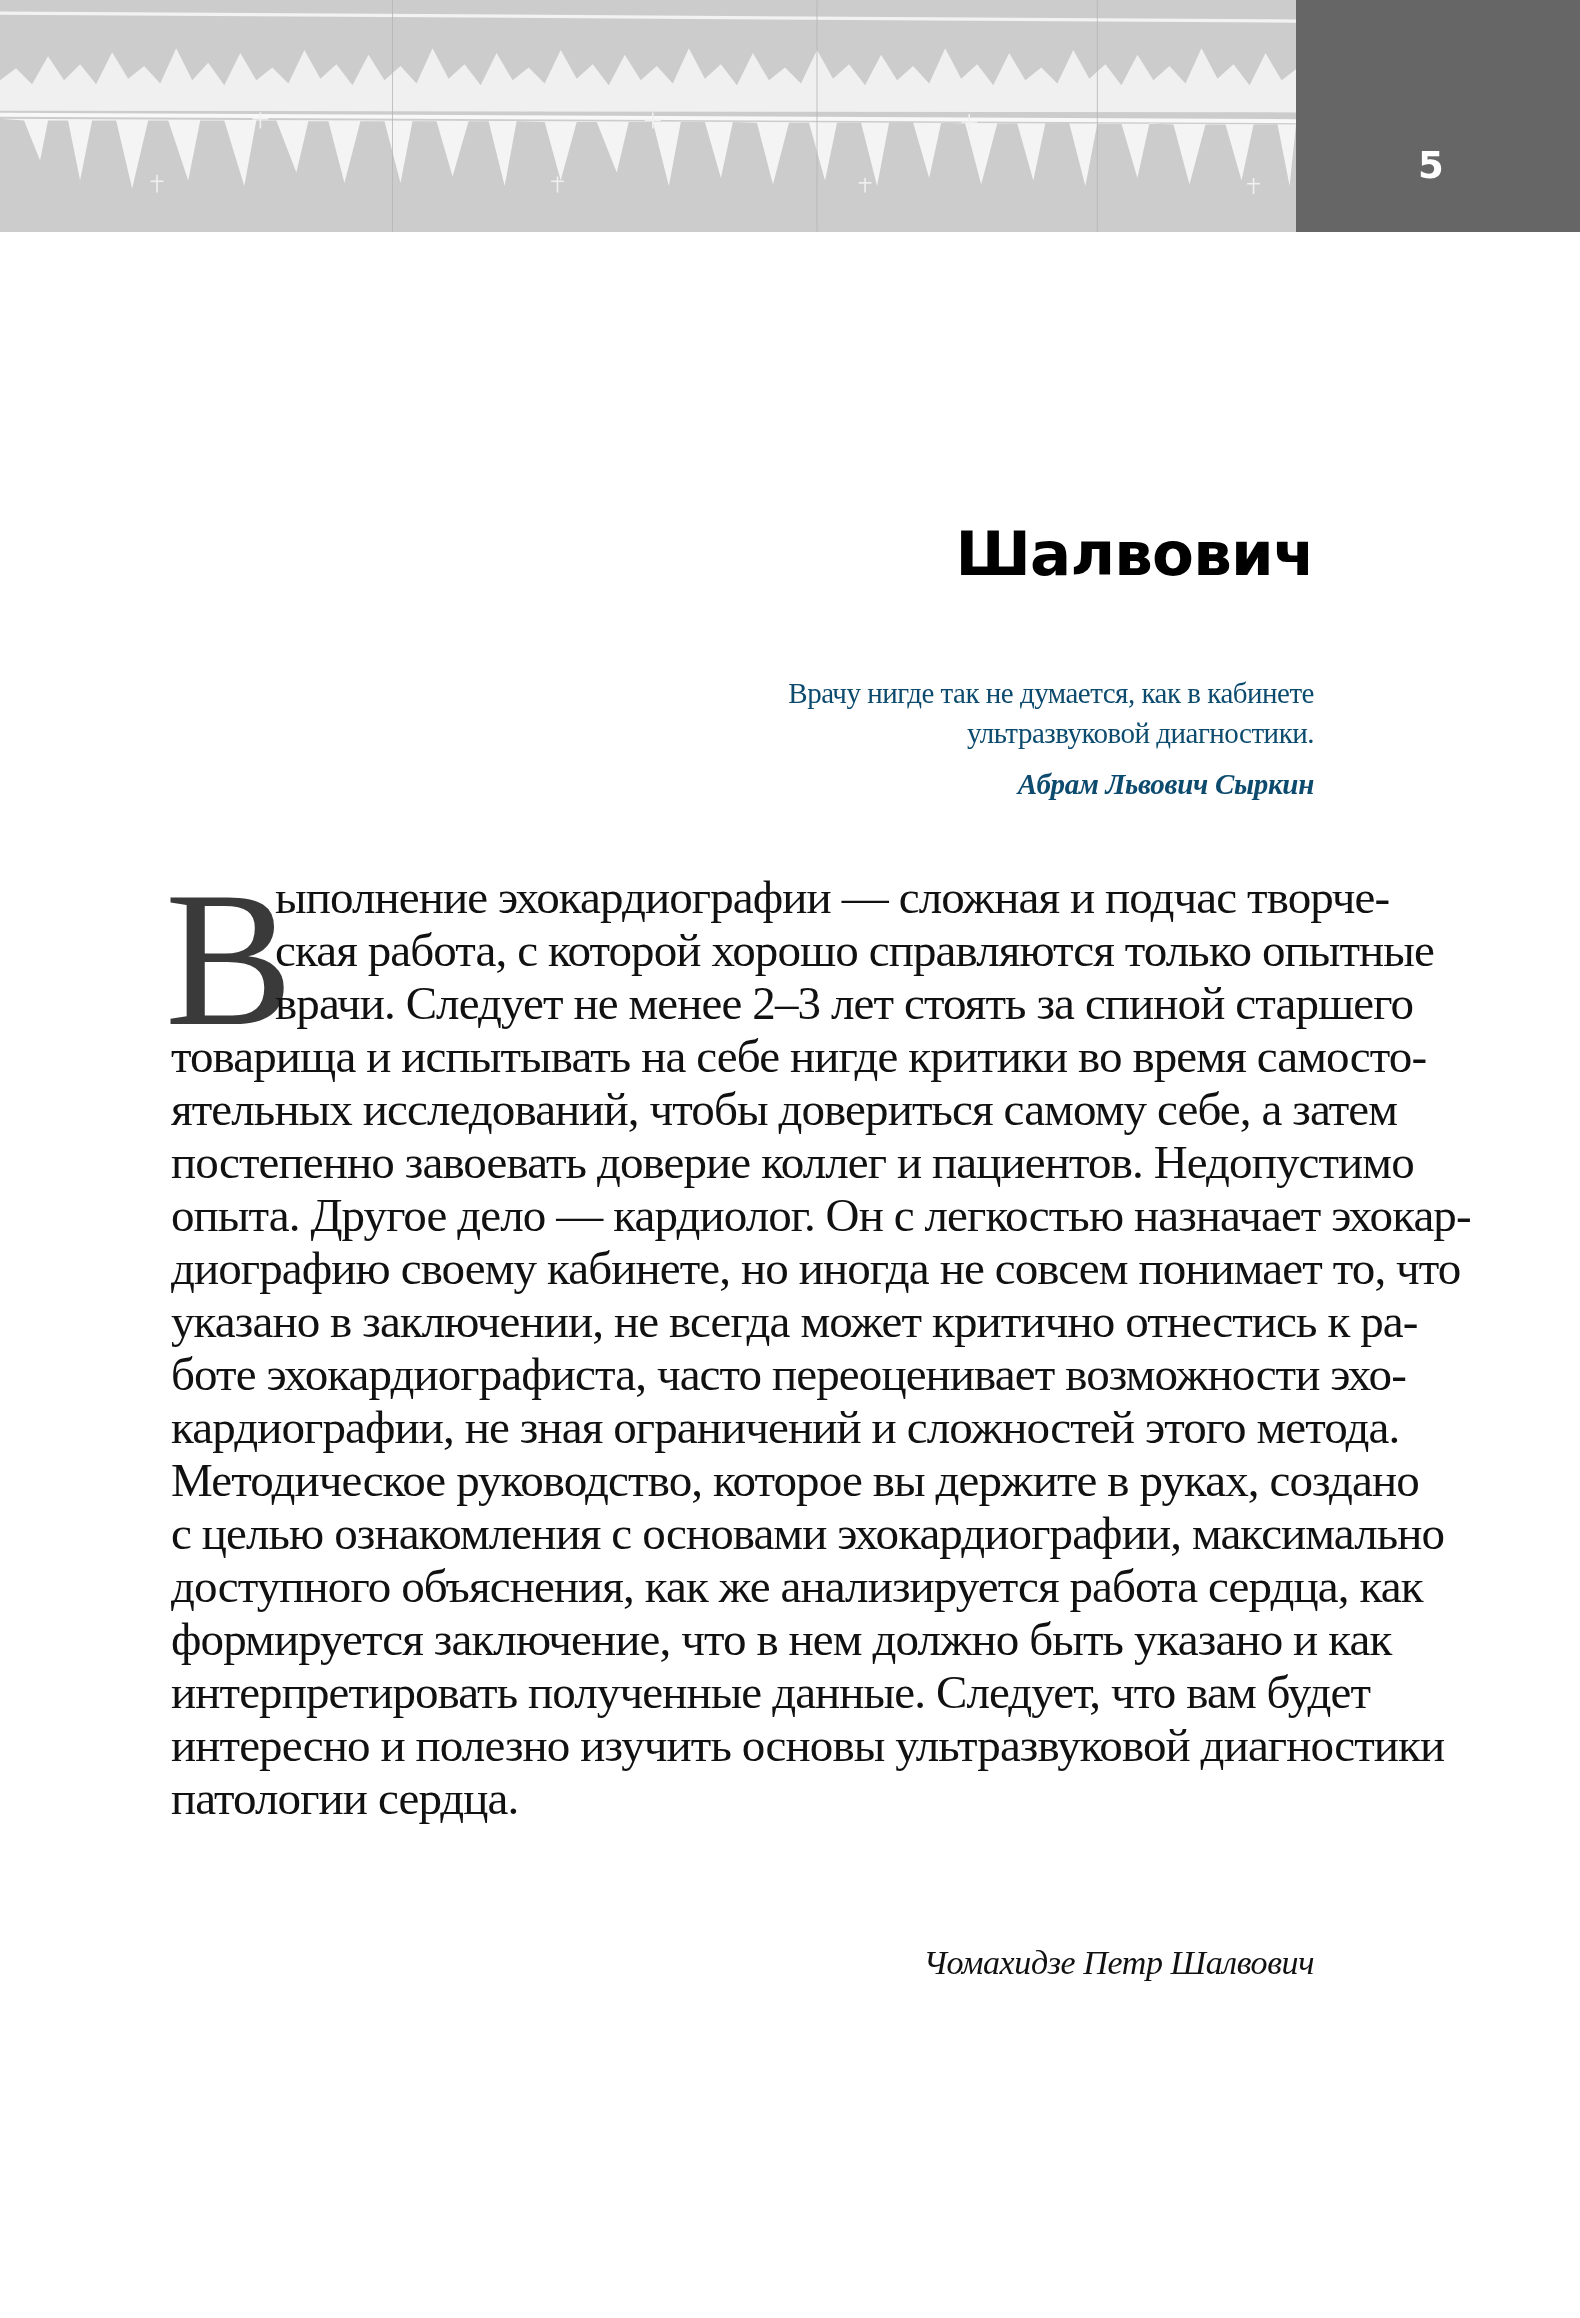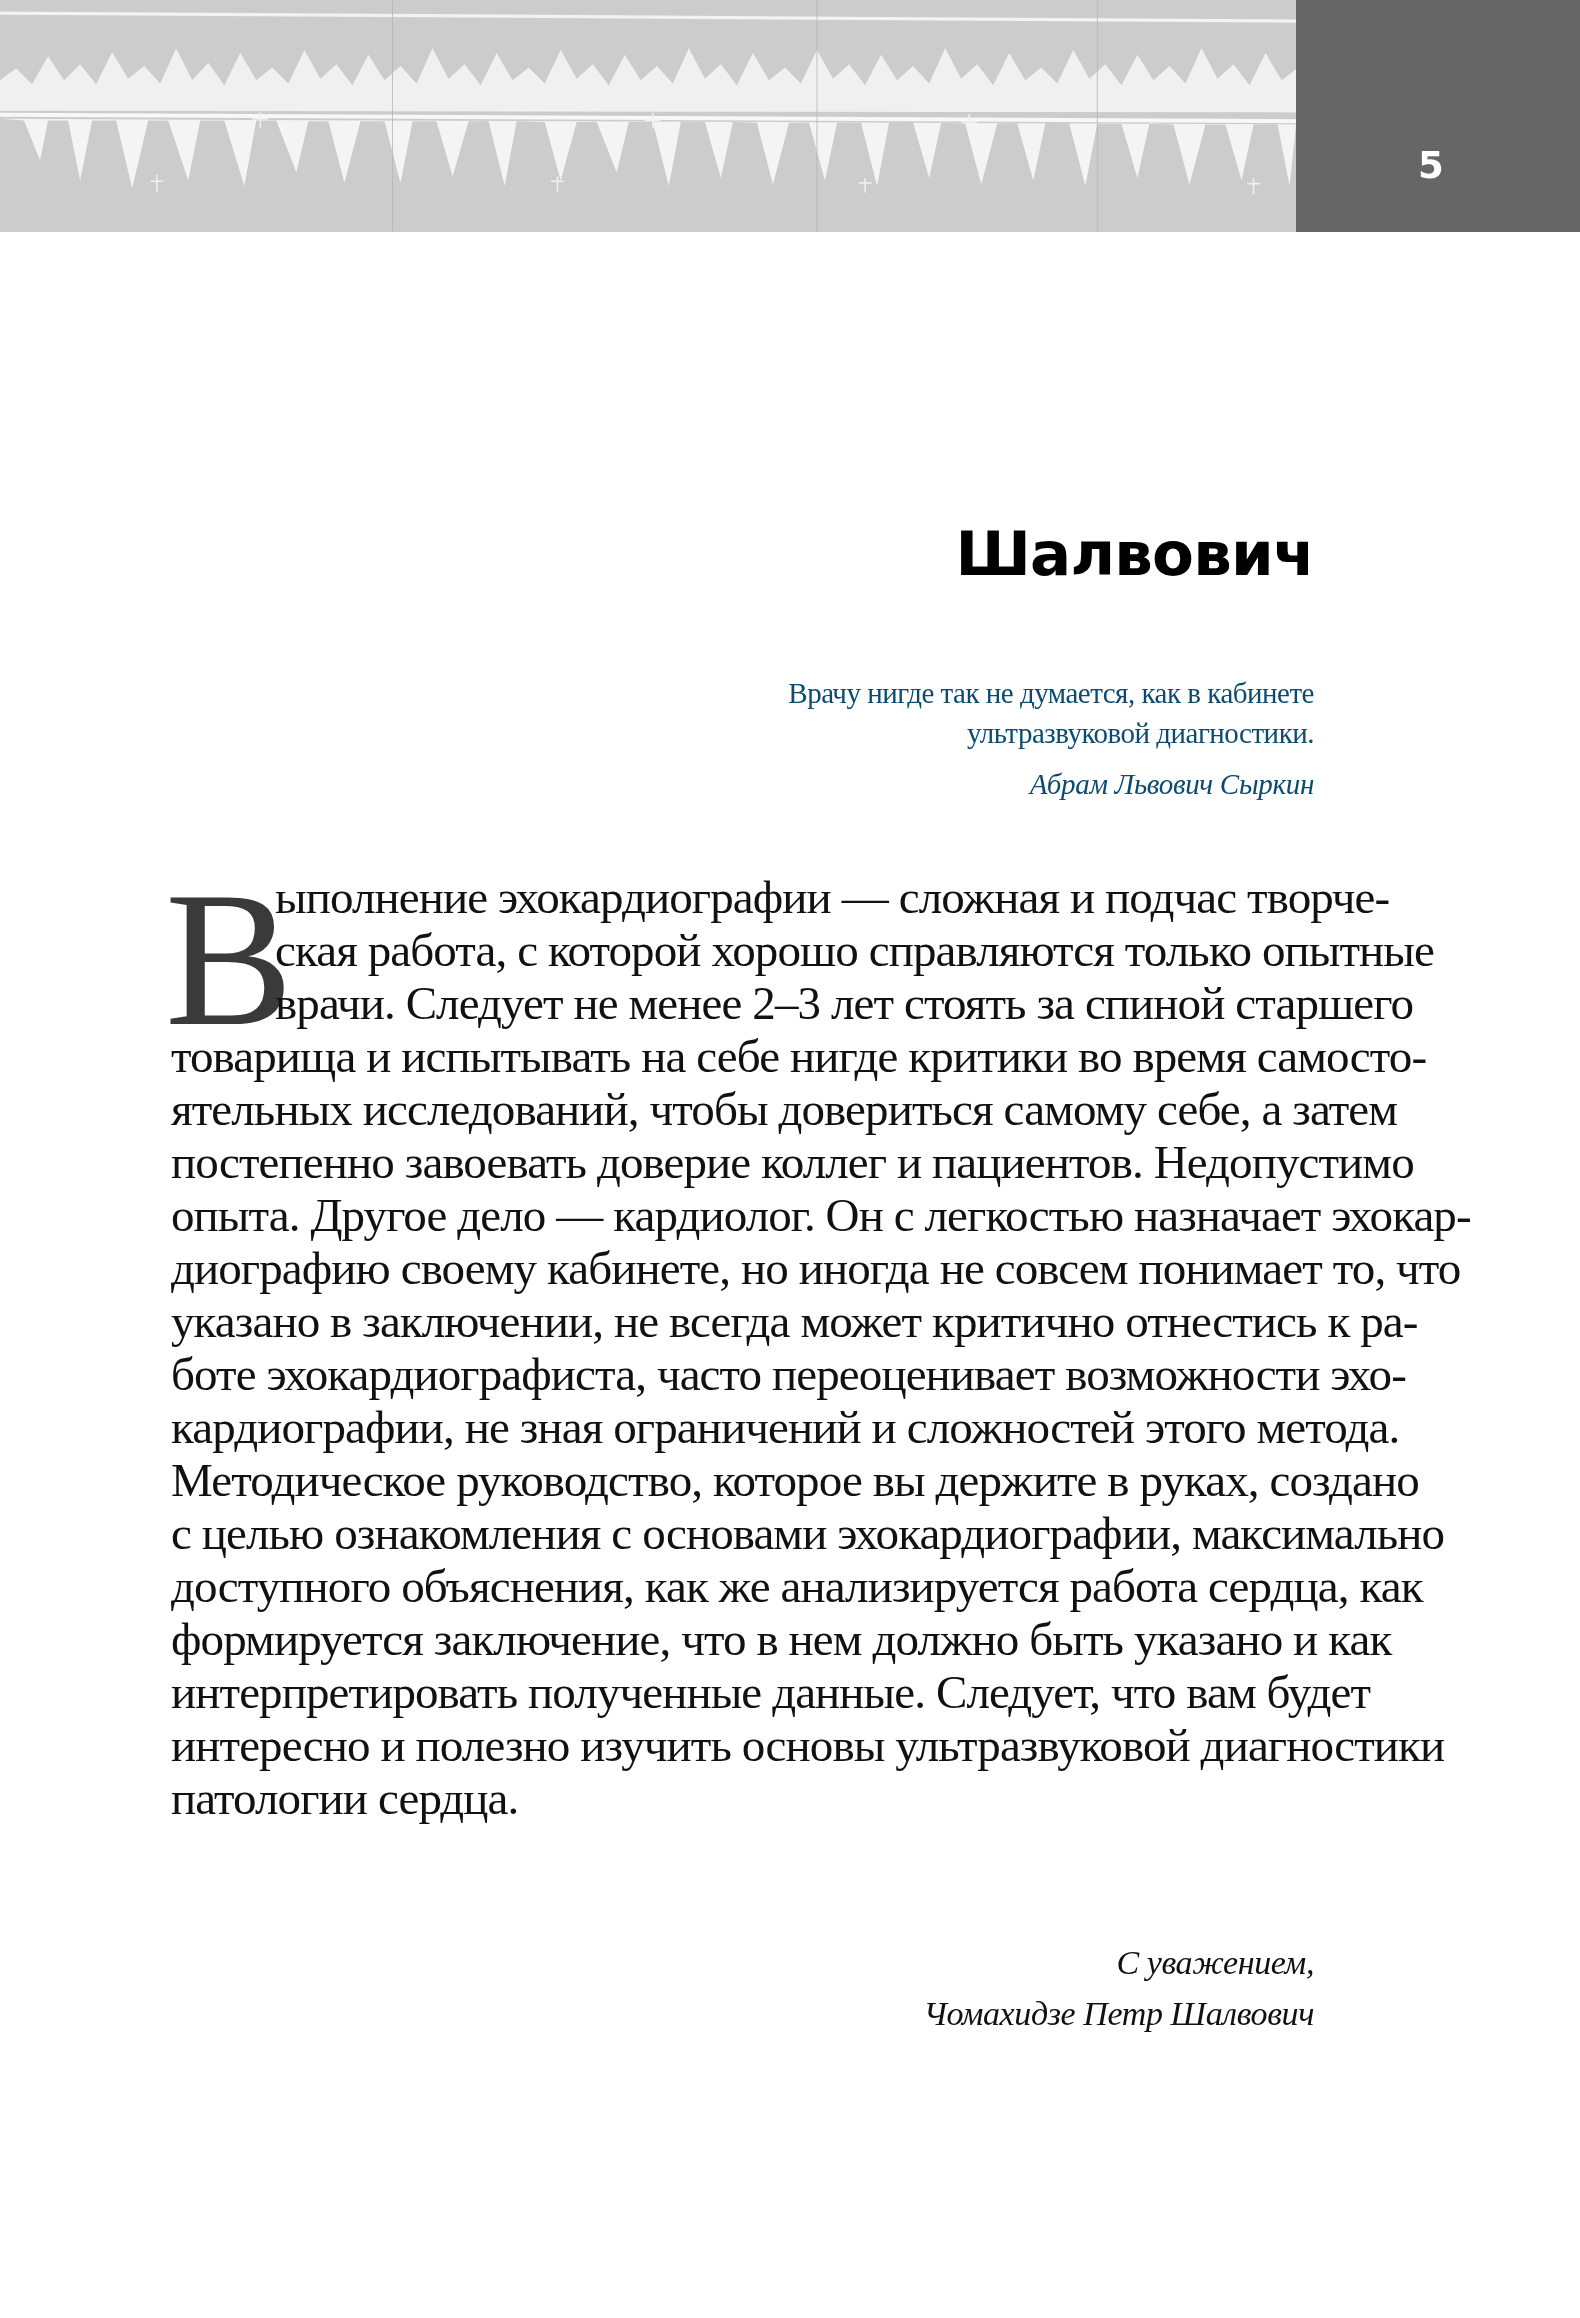--- a/index.html
+++ b/index.html
@@ -25,21 +25,21 @@
   .title {
     position: absolute; right: 267px; top: 523px; margin: 0;
     font-family: "DejaVu Sans", sans-serif; font-weight: bold; font-size: 61px;
     color: #000; letter-spacing: -0.8px; line-height: 1;
   }
   .epigraph {
     position: absolute; right: 267px; top: 673px; text-align: right;
     font-size: 29px; line-height: 40px; color: #0c4a6e;
   }
   .epigraph .quote-line { display: block; letter-spacing: -0.5px; }
-  .epigraph .author { display: block; font-style: italic; margin-top: 11.2px; letter-spacing: -0.3px; }
+  .epigraph .author { display: block; font-style: italic; margin-top: 11.2px; letter-spacing: -0.3px; font-weight: bold; }
   .body-text {
     position: absolute; left: 171px; top: 871px; width: 1142px;
     font-size: 47px; line-height: 53px; color: #111; letter-spacing: -0.9px;
   }
   .body-line { display: block; text-align: justify; text-align-last: justify; white-space: nowrap; height: 53px; overflow: visible; }
   .body-line.last { text-align-last: left; }
   .body-line.indent { padding-left: 104px; }
   .dropcap {
     position: absolute; left: 165px; top: 864px; font-size: 192px; line-height: 1;
     color: #3a3a3a; font-family: "Liberation Serif", serif;
@@ -117,16 +117,15 @@
   <span class="body-line">Методическое руководство, которое вы держите в руках, создано</span>
   <span class="body-line">с целью ознакомления с основами эхокардиографии, максимально</span>
   <span class="body-line">доступного объяснения, как же анализируется работа сердца, как</span>
   <span class="body-line">формируется заключение, что в нем должно быть указано и как</span>
   <span class="body-line">интерпретировать полученные данные. Следует, что вам будет</span>
   <span class="body-line">интересно и полезно изучить основы ультразвуковой диагностики</span>
   <span class="body-line last">патологии сердца.</span>
 </div>
 
 <div class="signature">
-  <span>С уважением,</span>
   <span>Чомахидзе Петр Шалвович</span>
 </div>
 
 
 </body></html>

